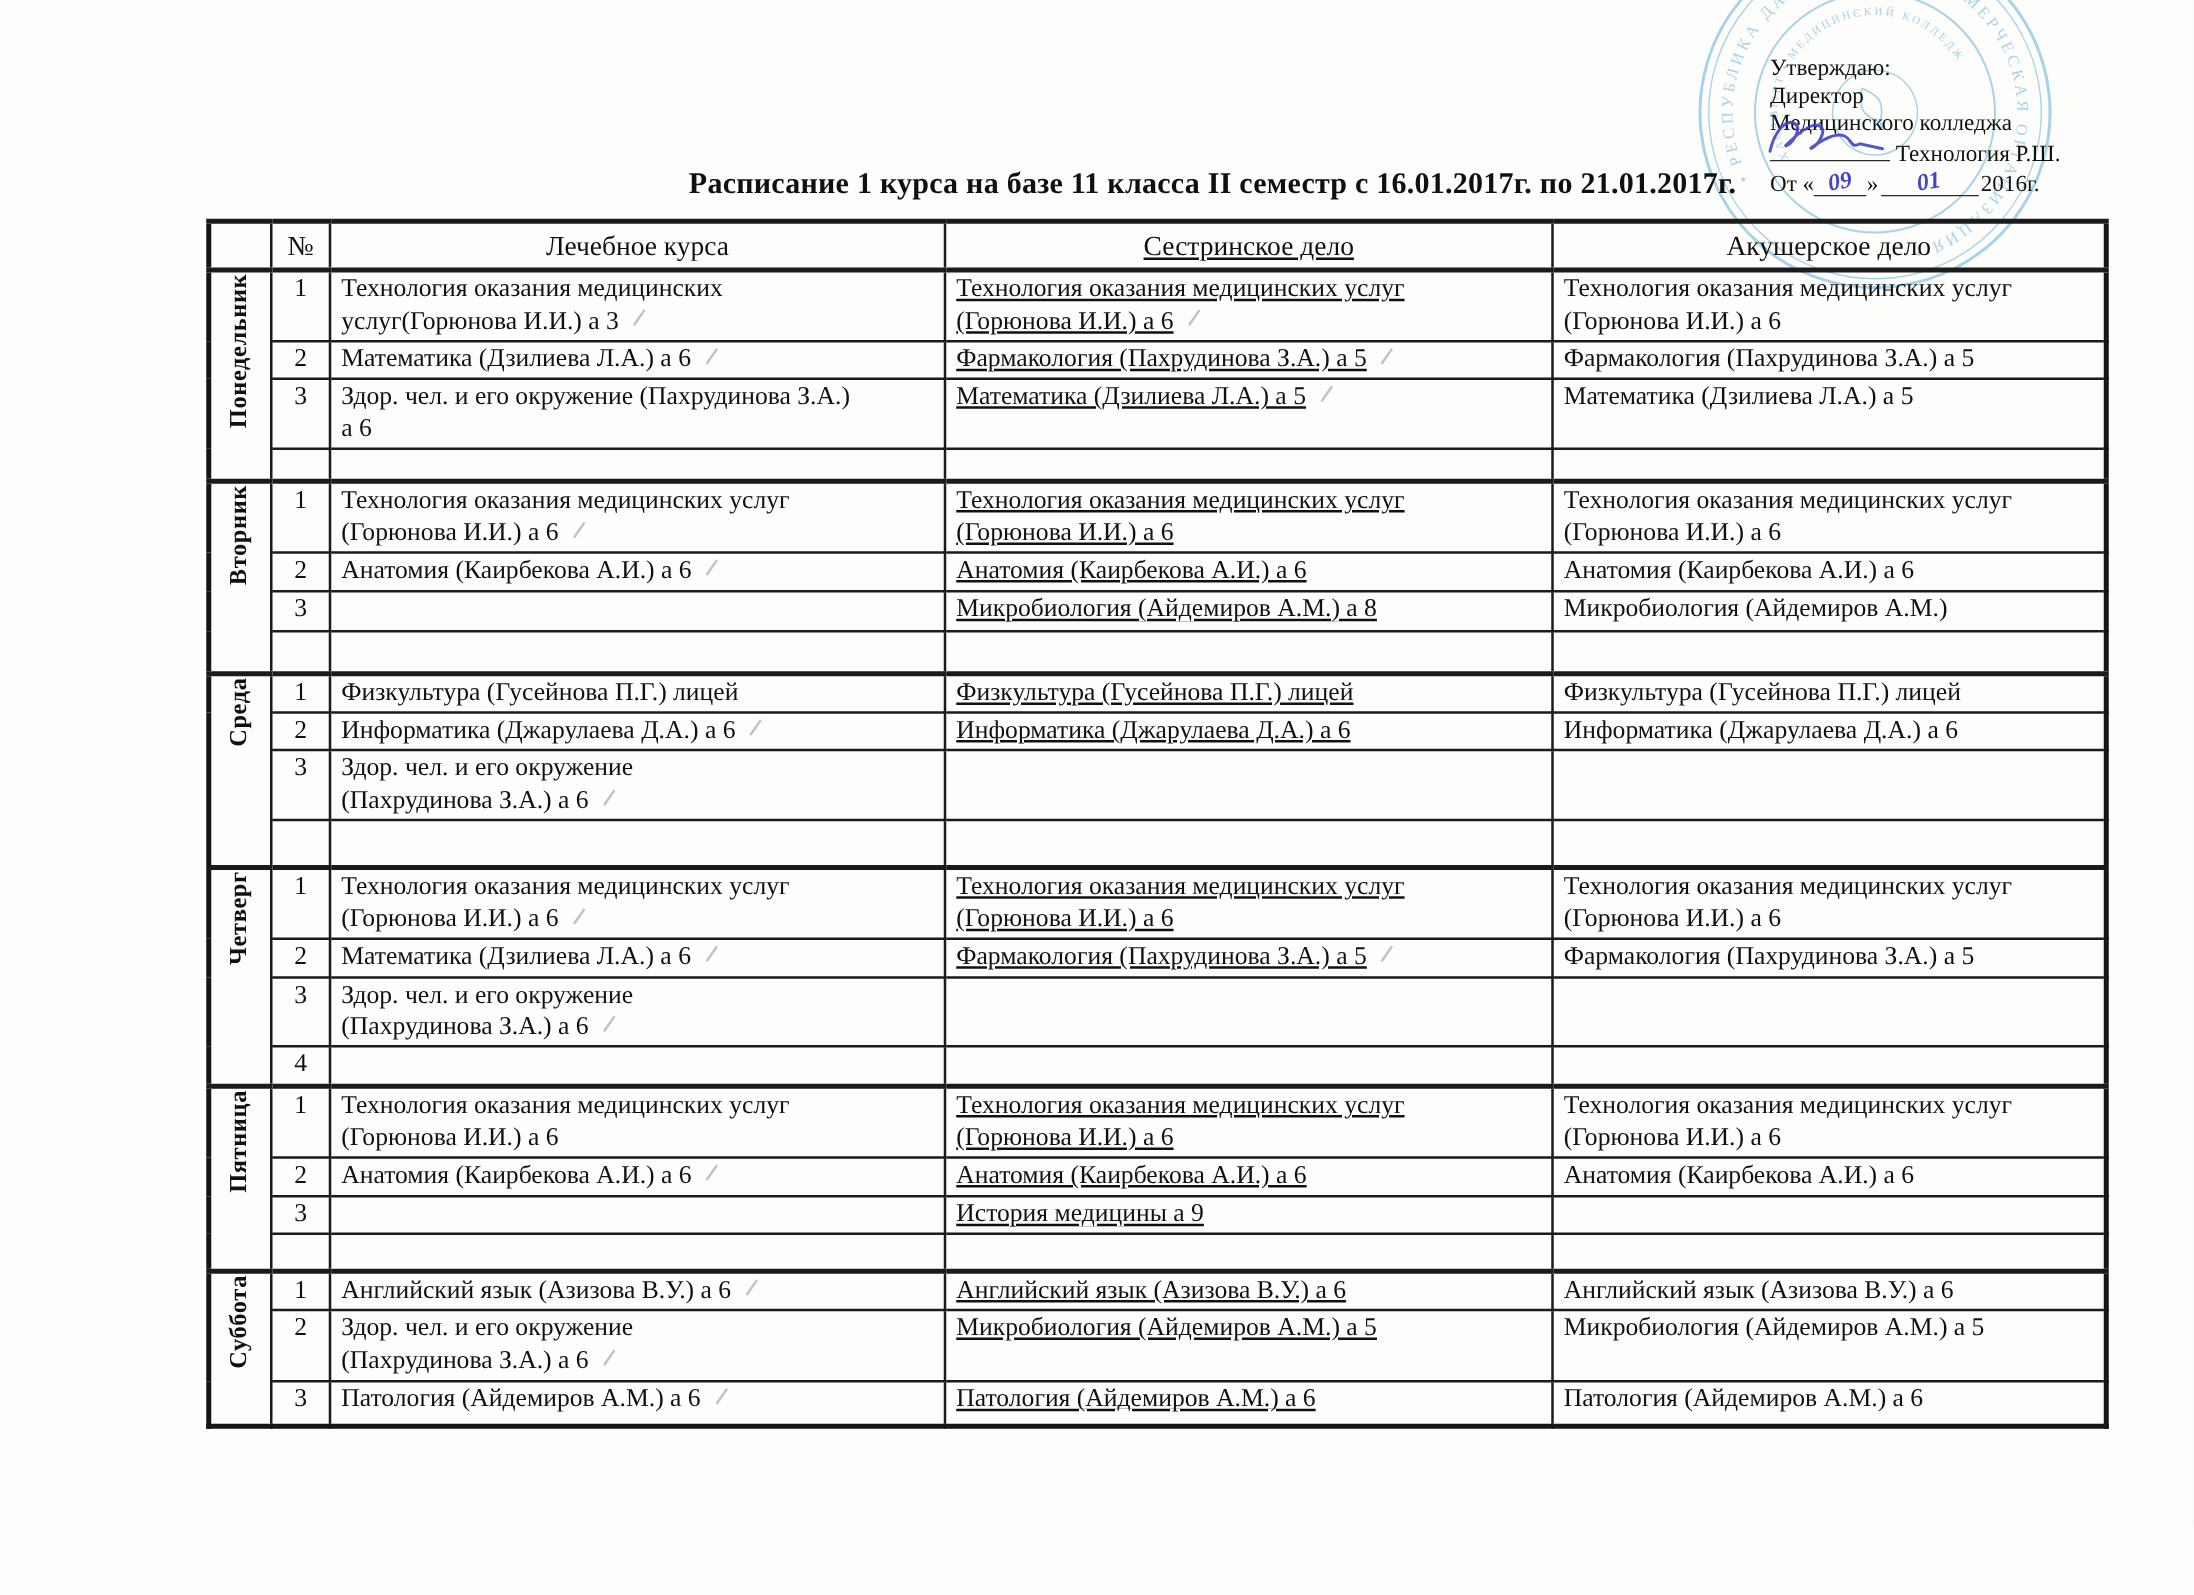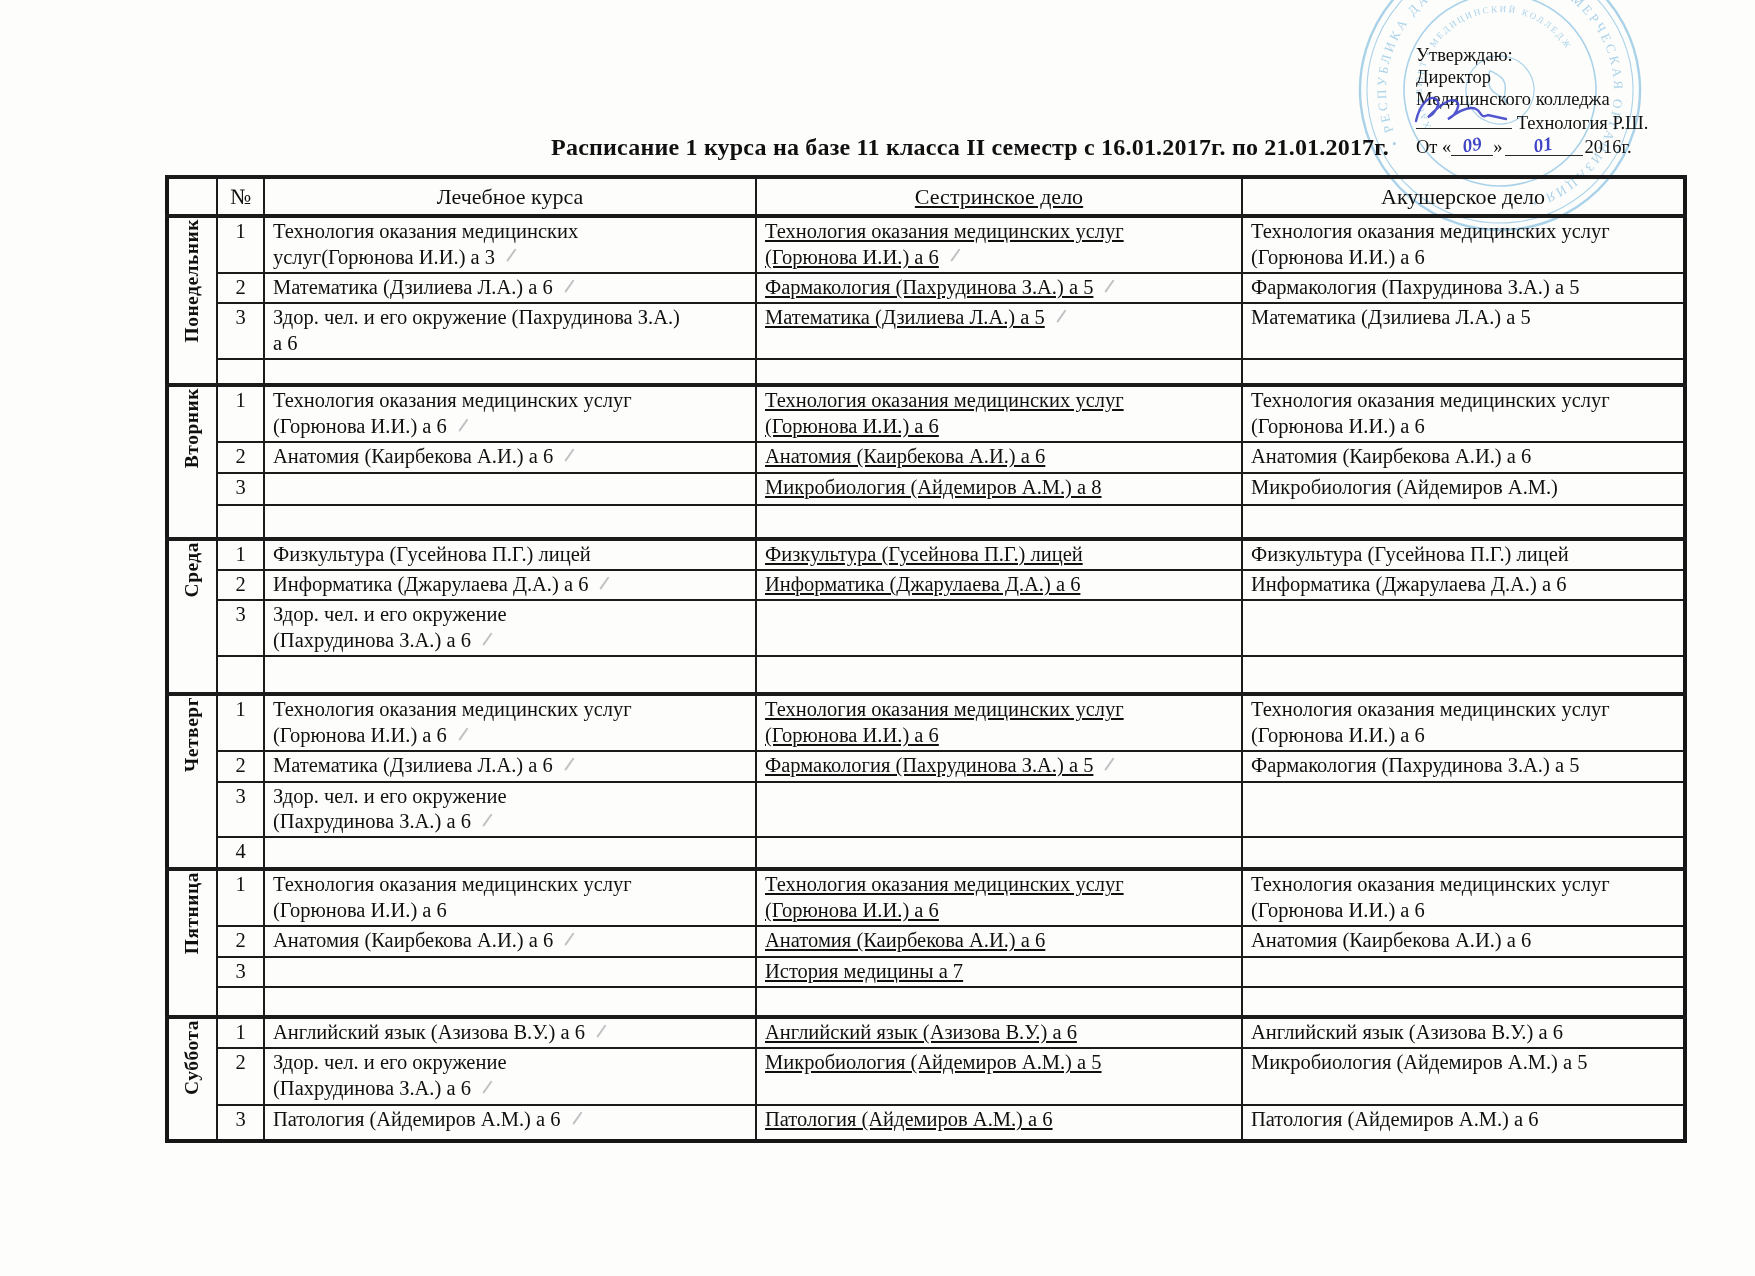--- a/index.html
+++ b/index.html
@@ -248,21 +248,21 @@
         </tr>
         <tr style="height: 30px;">
           <td class="c-num">2</td>
           <td class="c-1"><span class="cell-text">Анатомия (Каирбекова А.И.) а 6</span><span class="tick"></span></td>
           <td class="c-2"><span class="cell-text">Анатомия (Каирбекова А.И.) а 6</span></td>
           <td class="c-3"><span class="cell-text">Анатомия (Каирбекова А.И.) а 6</span></td>
         </tr>
         <tr style="height: 30px;">
           <td class="c-num">3</td>
           <td class="c-1"><span class="cell-text"></span></td>
-          <td class="c-2"><span class="cell-text">История медицины а 7</span></td>
+          <td class="c-2"><span class="cell-text">История медицины а 9</span></td>
           <td class="c-3"><span class="cell-text"></span></td>
         </tr>
         <tr style="height: 30px;">
           <td class="c-num"></td>
           <td class="c-1"><span class="cell-text"></span></td>
           <td class="c-2"><span class="cell-text"></span></td>
           <td class="c-3"><span class="cell-text"></span></td>
         </tr>
         <tr class="block-start" style="height: 31px;">
           <td class="c-day" rowspan="3"><span class="daylbl">Суббота</span></td>

